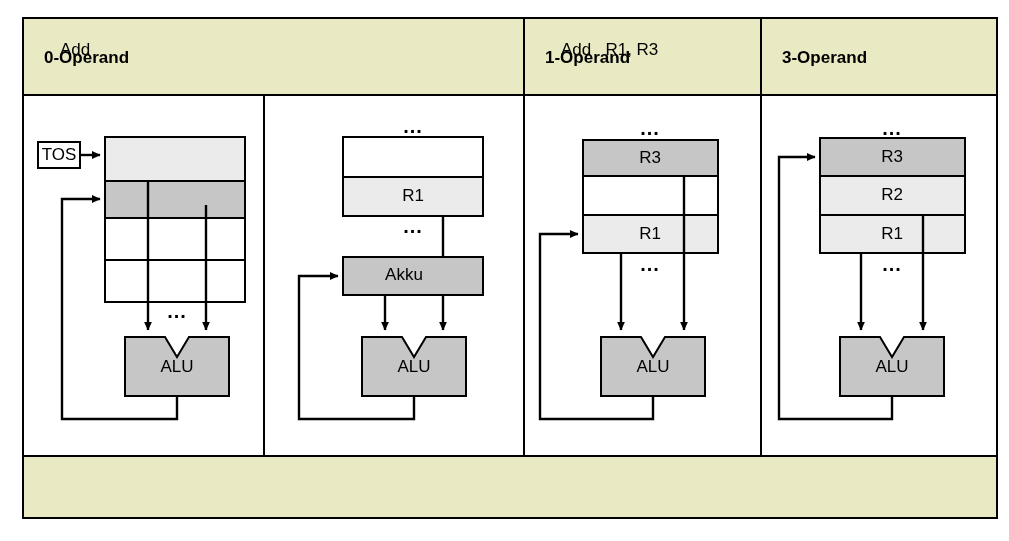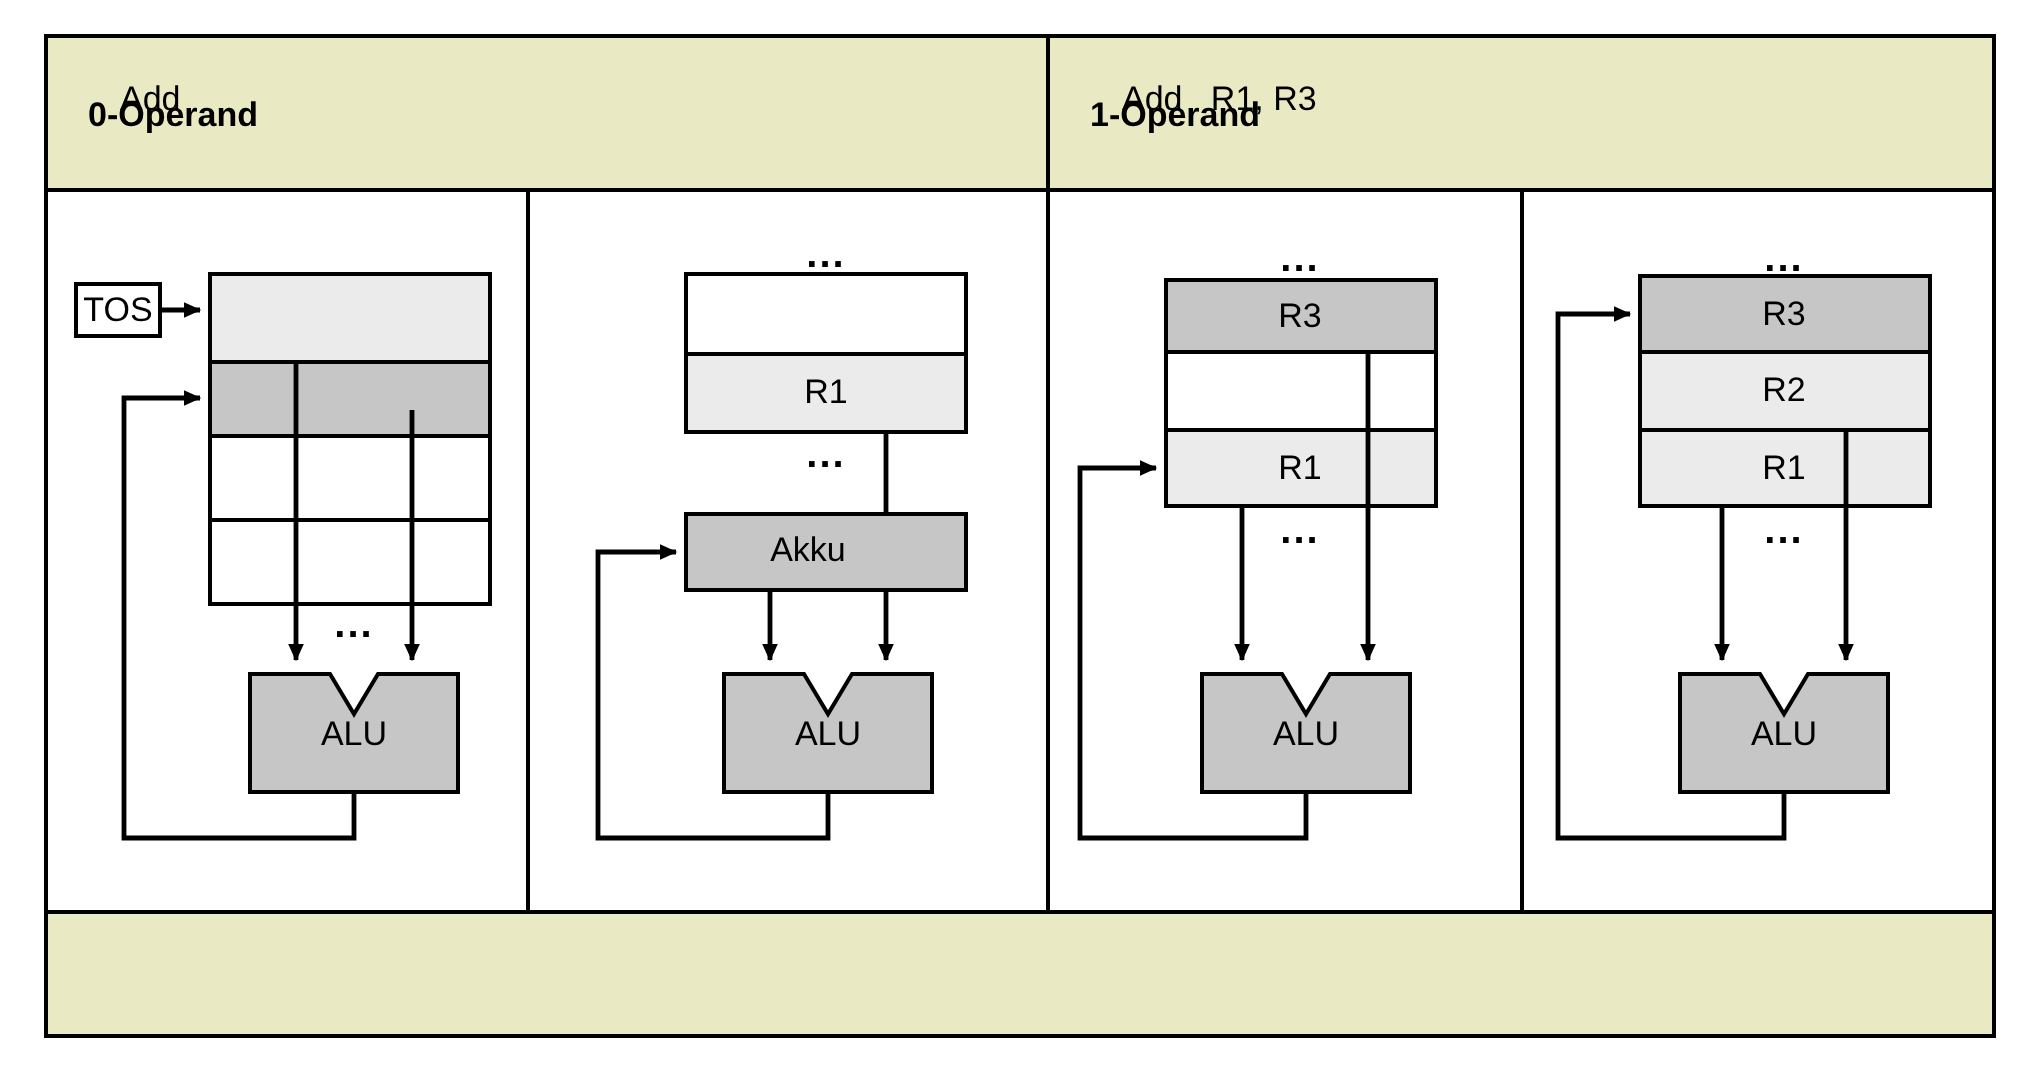--- a/index.html
+++ b/index.html
@@ -135,20 +135,24 @@
     <div class="vdiv" style="left:499px"></div>
     <div class="vdiv" style="left:736px"></div>
 
     <div class="hdr-cell" style="left:0px;width:239px">
       <span>0-Operand</span>
     </div>
     <div class="hdr-cell" style="left:499px;width:237px">
       <span>1-Operand</span>
       <span></span>
     </div>
+    <div class="hdr-cell" style="left:736px;width:236px">
+      <span>3-Operand</span>
+      <span></span>
+    </div>
 
     <div class="ins-cell" style="left:0px;width:239px">
       <span>Add</span>
     </div>
     <div class="ins-cell" style="left:499px;width:219px">
       <span>Add   R1, R3</span>
     </div>
   </div>
 
   <svg class="diagram" viewBox="0 0 1009 541">

